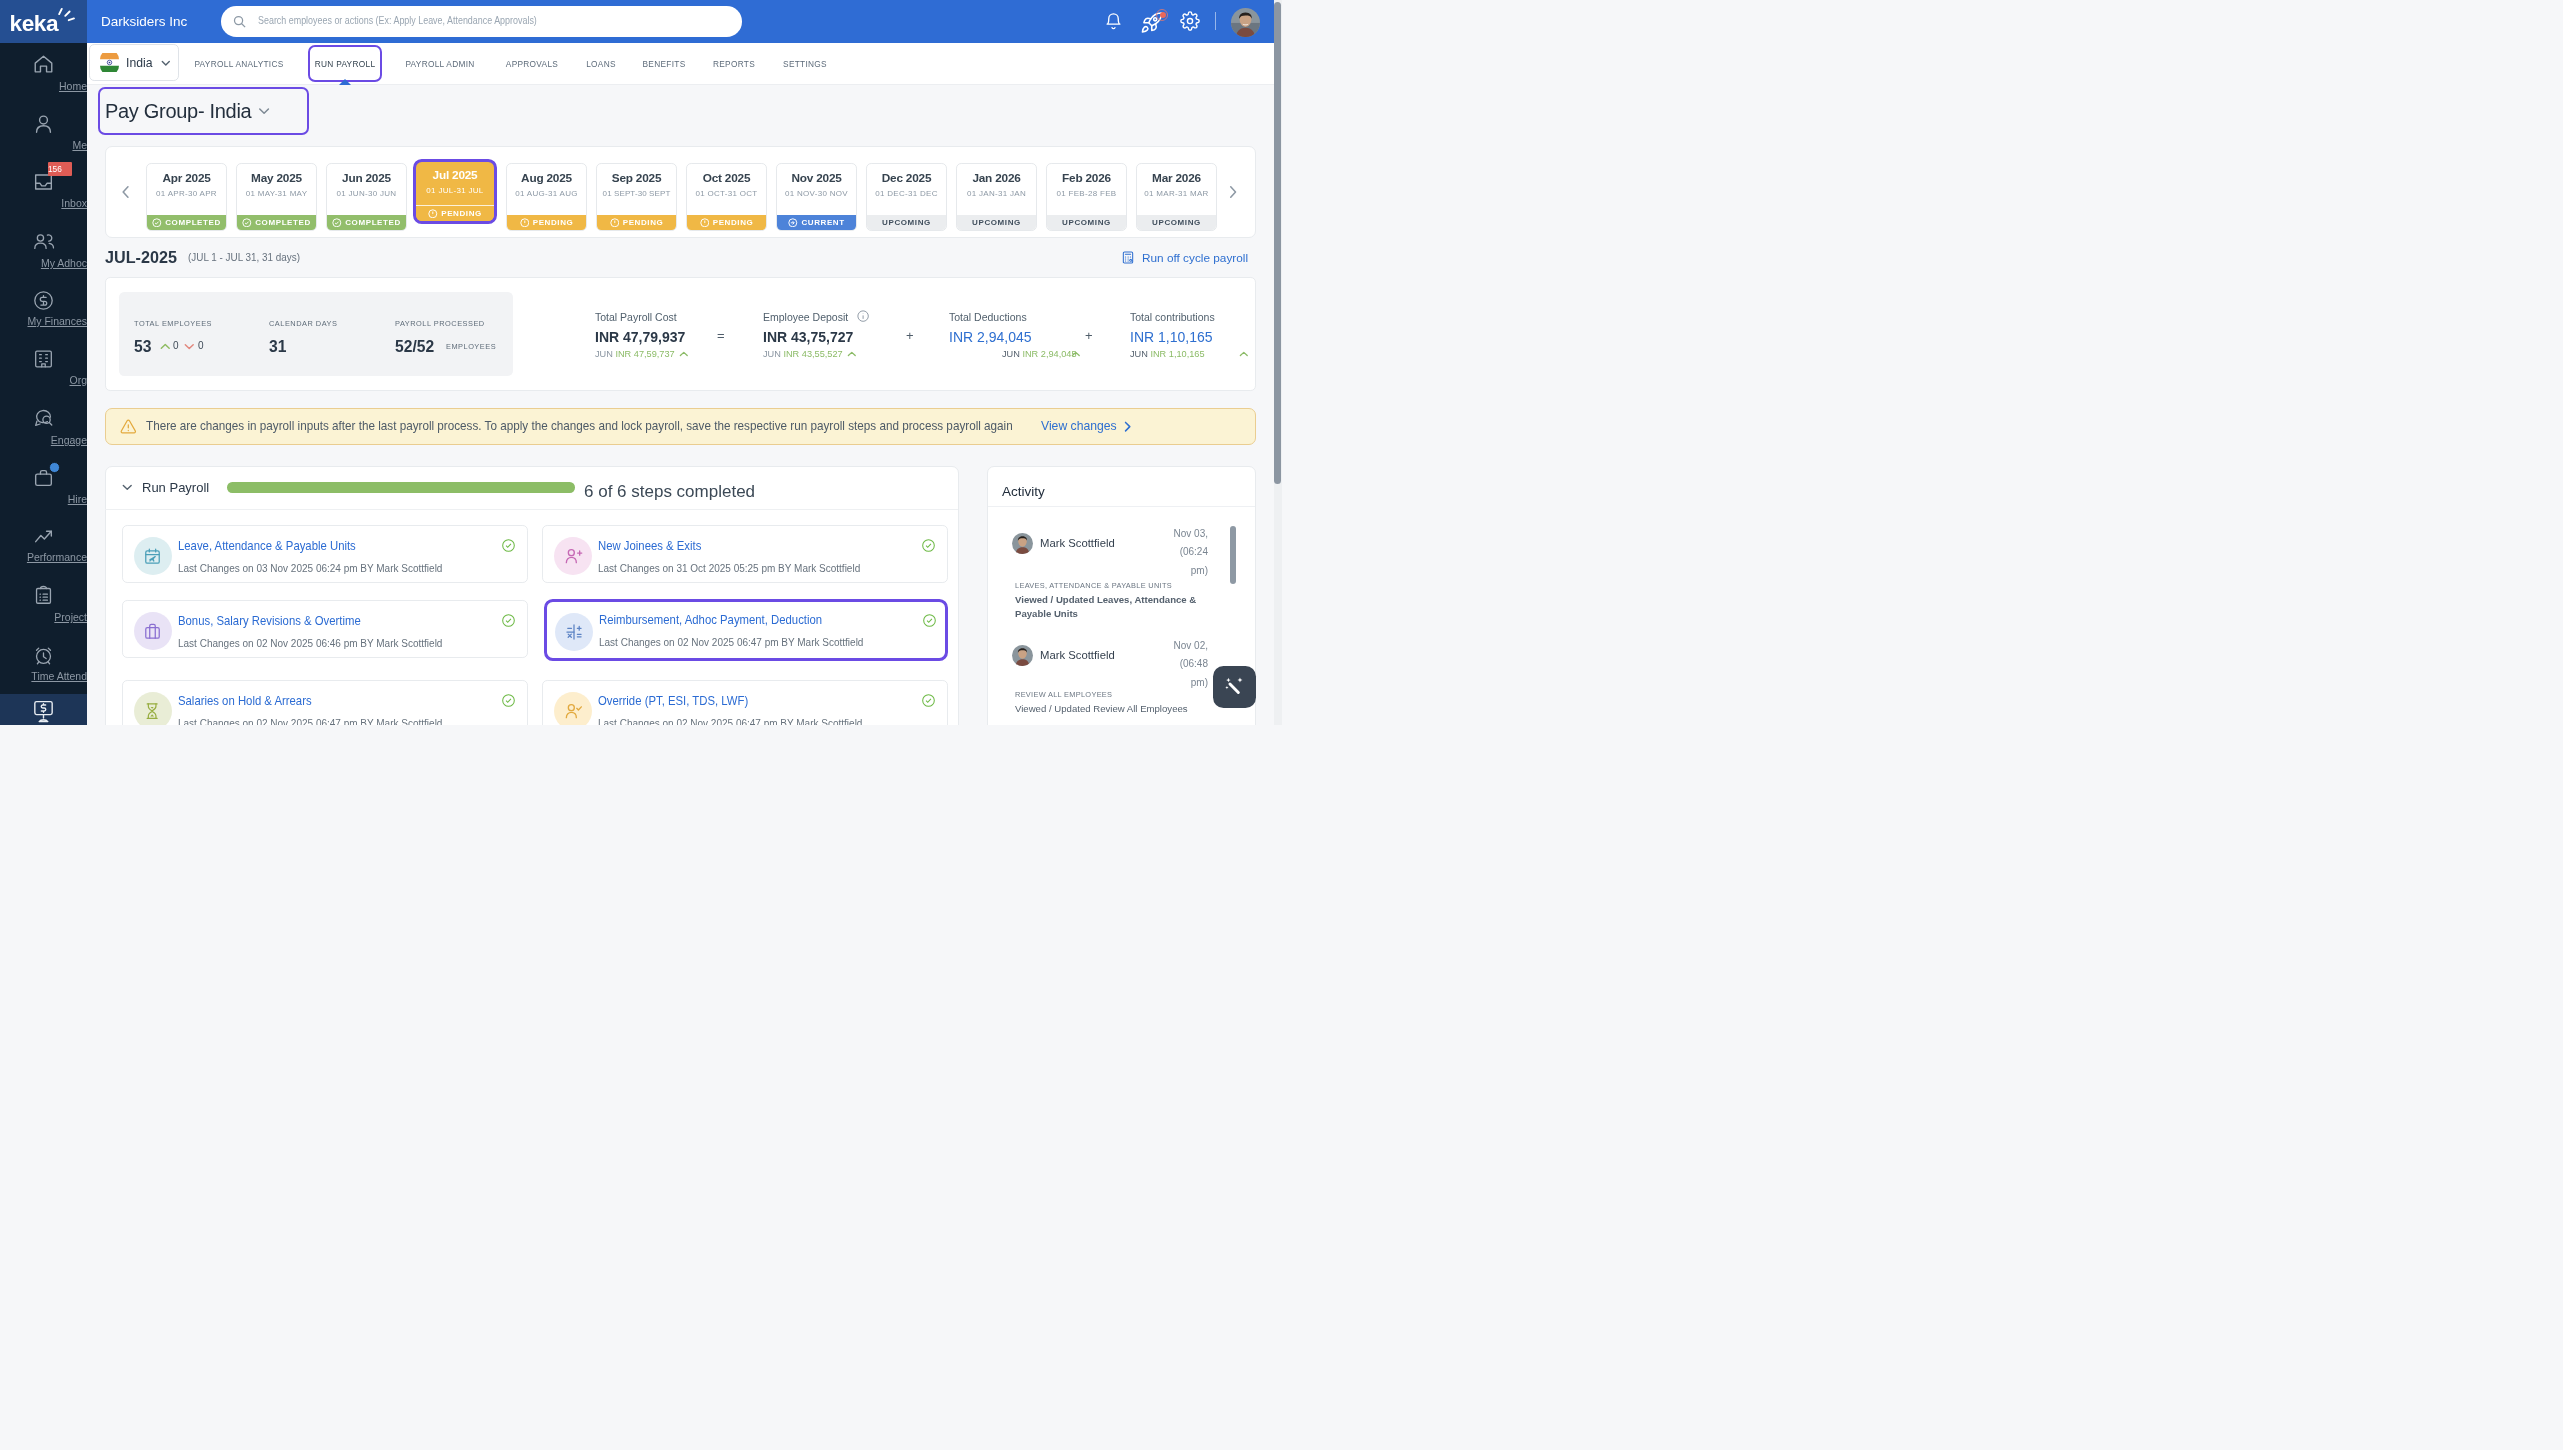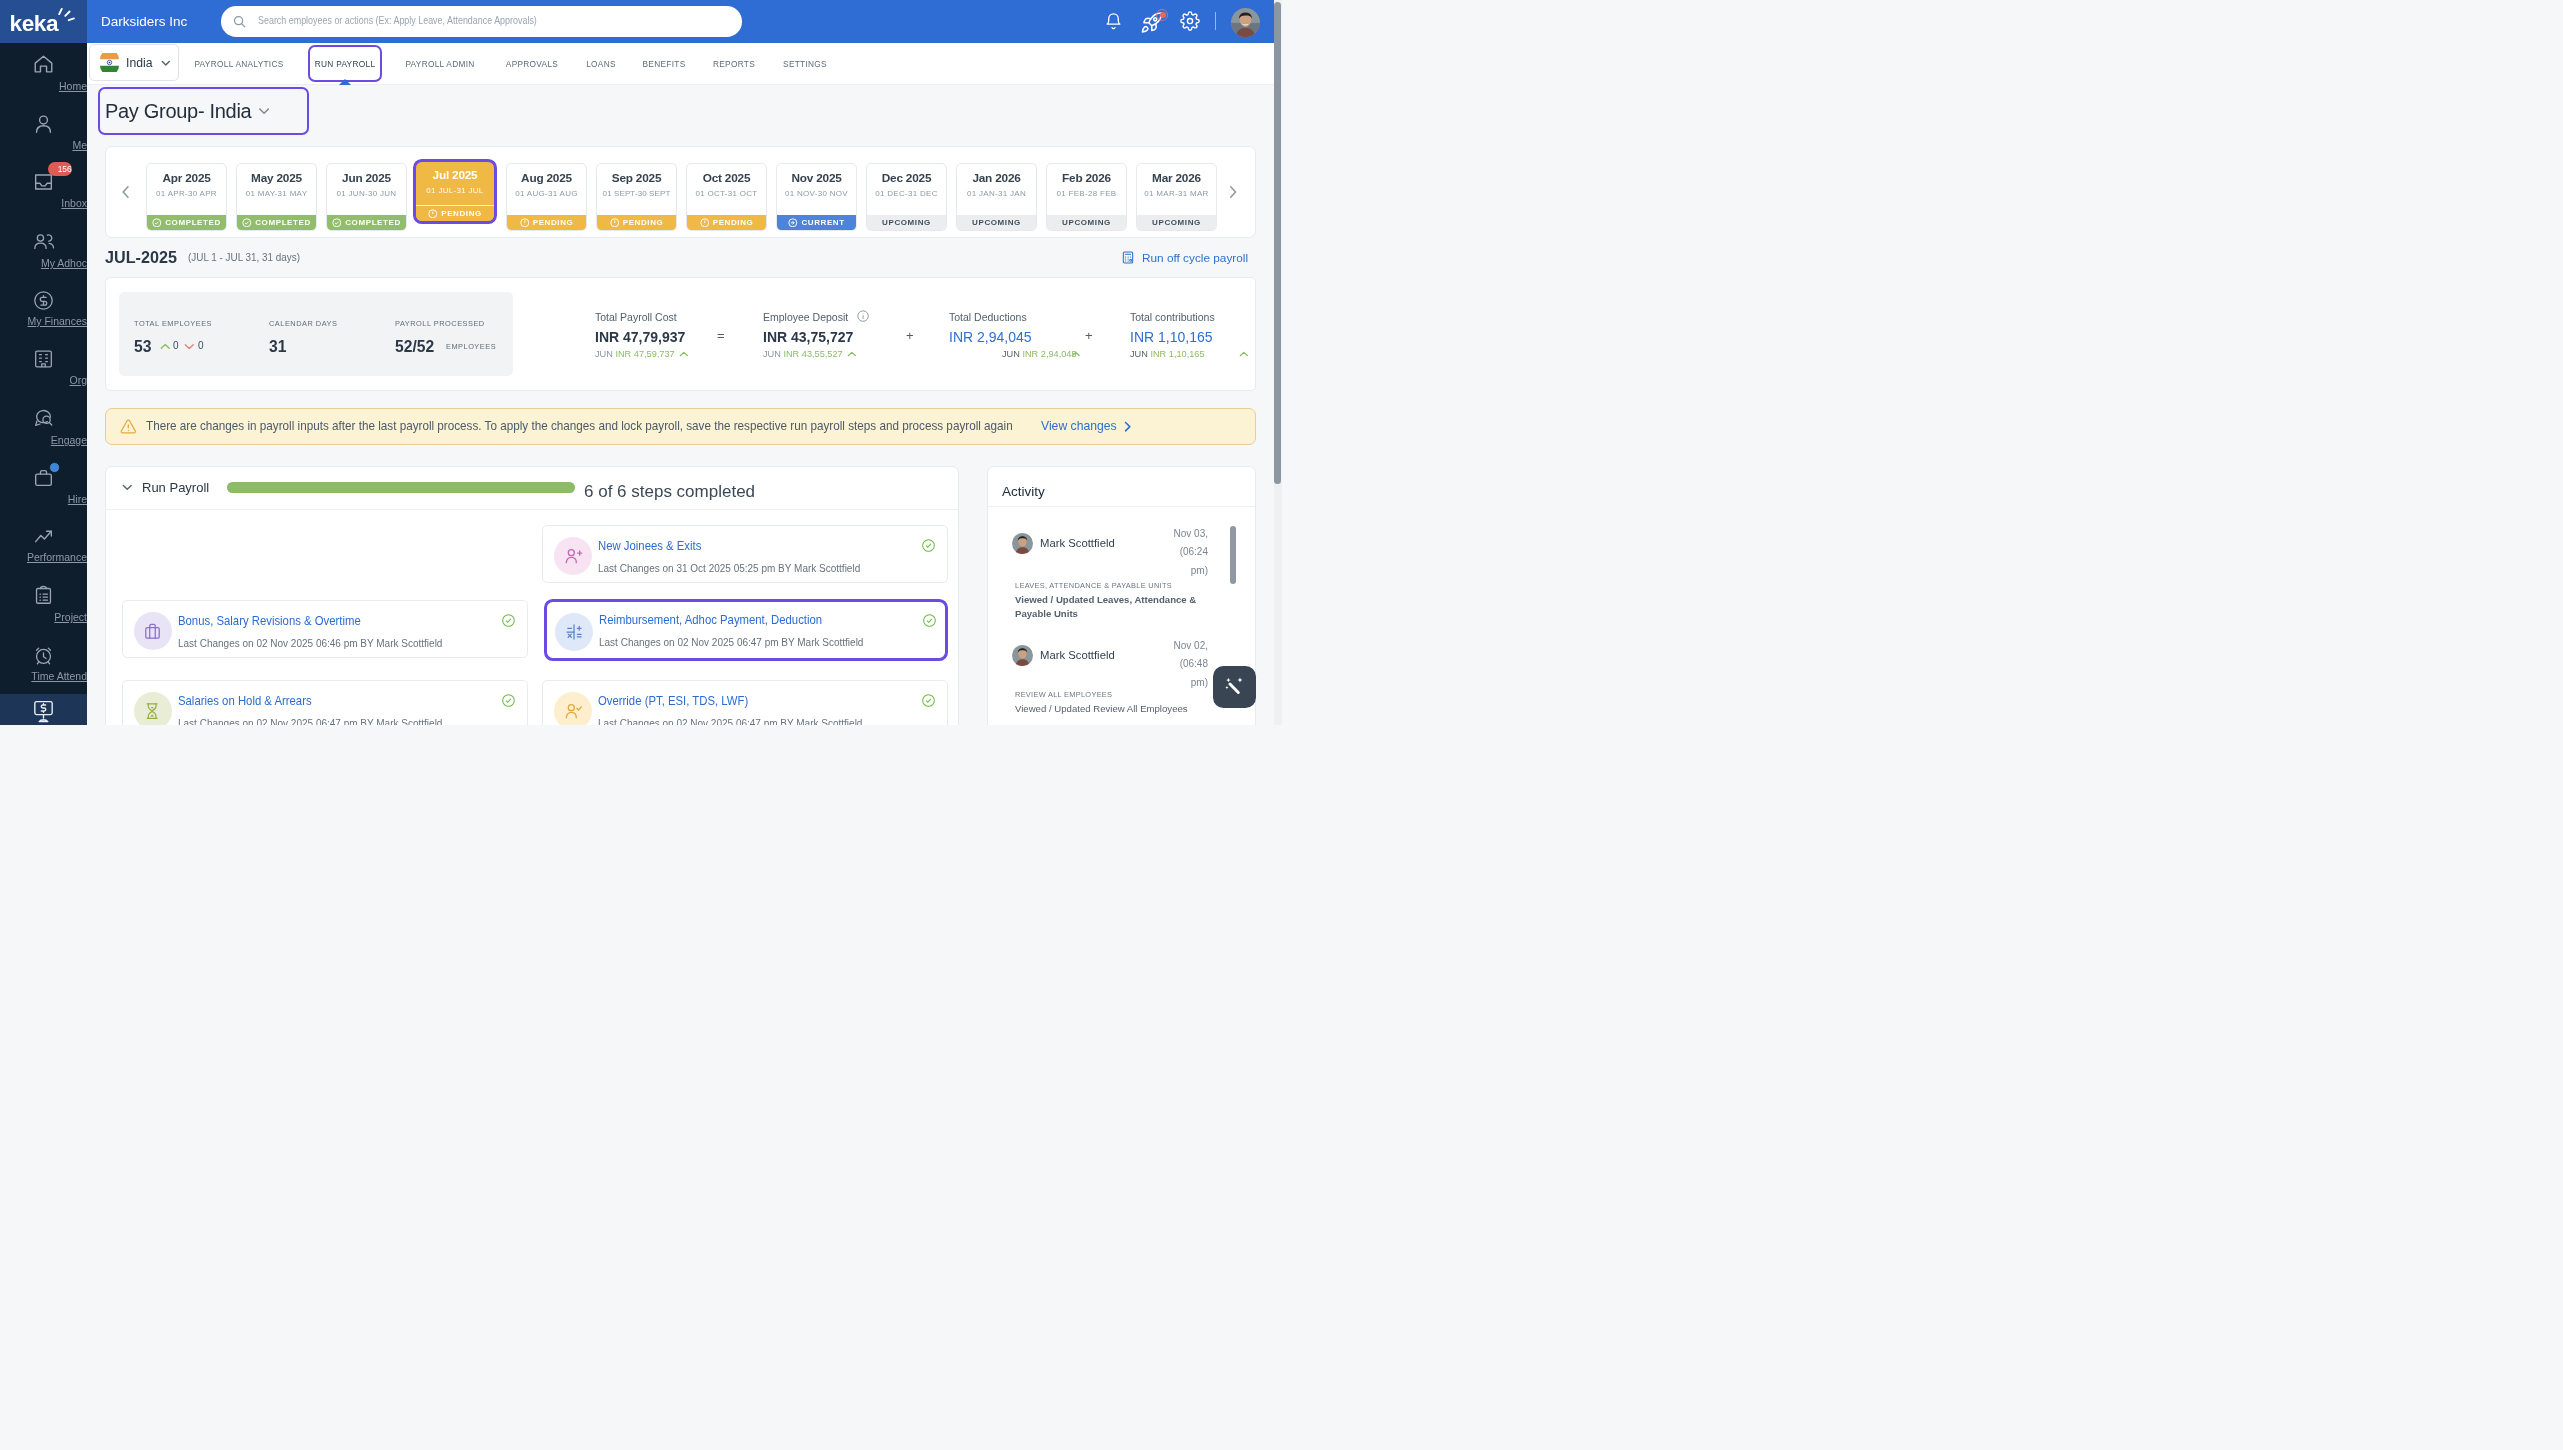--- a/index.html
+++ b/index.html
@@ -232,20 +232,35 @@
     </svg>
 <div class="abs" style="left:105px;top:466px;width:854px;height:270px;background:#fff;border:0.9px solid #e8ebee;border-radius:7px;"></div>
 <svg class="abs" style="left:122px;top:484px;" width="10.5" height="7" viewBox="0 0 12 8" fill="none" stroke="#55626f" stroke-width="1.6" stroke-linecap="round" stroke-linejoin="round">
       <path d="M1.5 1.8 L6 6 L10.5 1.8"></path>
     </svg>
 <div class="abs" style="left:142px;top:480px;font-size:13px;font-weight:500;color:#2b3847;">Run Payroll</div>
 <div class="abs" style="left:227px;top:482px;width:348px;height:10.5px;border-radius:5.2px;background:#8cbd66;"></div>
 <div class="abs" style="left:105px;top:509px;width:853px;height:0.9px;background:#eef0f2;"></div>
 <div class="abs" style="left:584px;top:482px;font-size:17px;color:#3c4956;">6 of 6 steps completed</div>
 
+<div class="scard" style="left:122px;top:525px;">
+  <div class="scircle" style="background:#ddeef1;">
+        <svg width="19" height="19" viewBox="0 0 24 24" fill="none" stroke="#4b9fb8" stroke-width="1.6" stroke-linecap="round" stroke-linejoin="round">
+          <rect x="3.5" y="5" width="17" height="15.5" rx="2"></rect>
+          <path d="M8 2.8 v3.4 M16 2.8 v3.4 M3.5 9.5 h17"></path>
+          <path d="M8 15.5 l2.5-1.2 4.5-2.8 c.8-.5 1.6.5 1 1.2 l-2.4 2.6 1 2.6 -1.4.8 -1.5-2.3 -2 1 -.4 1 -.9.4 z" fill="#4b9fb8" stroke="none"></path>
+        </svg>
+      </div>
+  <div class="stitle">Leave, Attendance &amp; Payable Units</div>
+  <div class="ssub">Last Changes on 03 Nov 2025 06:24 pm BY Mark Scottfield</div>
+  <svg class="scheck" width="13" height="13" viewBox="0 0 15 15" fill="none" stroke="#6cb944" stroke-width="1.2">
+        <circle cx="7.5" cy="7.5" r="6.7"></circle>
+        <path d="M4.7 7.7 L6.6 9.6 L10.3 5.6"></path>
+      </svg>
+</div>
 <div class="scard" style="left:542px;top:525px;">
   <div class="scircle" style="background:#f7e3f2;">
         <svg width="20" height="20" viewBox="0 0 24 24" fill="none" stroke="#c668b4" stroke-width="1.6" stroke-linecap="round" stroke-linejoin="round">
           <circle cx="10" cy="8" r="3.6"></circle>
           <path d="M4 20 c0-4.2 2.8-6.4 6-6.4 s6 2.2 6 6.4"></path>
           <path d="M17.5 8.5 h5 M20 6 v5"></path>
         </svg>
       </div>
   <div class="stitle">New Joinees &amp; Exits</div>
   <div class="ssub">Last Changes on 31 Oct 2025 05:25 pm BY Mark Scottfield</div>
@@ -460,21 +475,21 @@
   <svg class="sideitem" style="top:71px;" width="87" height="20" viewBox="0 0 100 23" fill="none" stroke="#9aa5b1" stroke-width="1.6" stroke-linecap="round">
         <circle cx="50" cy="7" r="4.5"></circle>
         <path d="M42 21 c0-5 3.5-7.5 8-7.5 s8 2.5 8 7.5"></path>
       </svg>
   <div class="sidelabel" style="top:96px;">Me</div>
 
   <svg class="sideitem" style="top:129px;" width="87" height="20" viewBox="0 0 100 23" fill="none" stroke="#9aa5b1" stroke-width="1.6" stroke-linecap="round" stroke-linejoin="round">
         <path d="M41 3.5 h18 v16 h-18 z M41 13 h5 l2 3 h4 l2-3 h5"></path>
       </svg>
   <div class="sidelabel" style="top:154px;">Inbox</div>
-  <div style="position:absolute;left:48px;top:119px;width:23.5px;height:14px;background:#df5c55;border-radius:7px;color:#fff;font-size:8.3px;line-height:14px;text-align:right;">156</div>
+  <div style="position:absolute;left:48px;top:119px;width:23.5px;height:14px;background:#df5c55;border-radius:1px;color:#fff;font-size:8.3px;line-height:14px;text-align:left;">156</div>
 
   <svg class="sideitem" style="top:188px;" width="87" height="20" viewBox="0 0 100 23" fill="none" stroke="#9aa5b1" stroke-width="1.5" stroke-linecap="round">
         <circle cx="46.5" cy="8" r="3.6"></circle>
         <path d="M40 20 c0-4 2.8-6 6.5-6 s6.5 2 6.5 6"></path>
         <path d="M54.5 4.8 a3.6 3.6 0 1 1 1.5 6.9 M56.5 14.2 c3 .4 5 2.3 5 5.3"></path>
       </svg>
   <div class="sidelabel" style="top:214px;">My Adhoc</div>
 
   <svg class="sideitem" style="top:247px;" width="87" height="21" viewBox="0 0 100 24" fill="none" stroke="#9aa5b1" stroke-width="1.5" stroke-linecap="round">
         <circle cx="50" cy="12" r="10"></circle>

